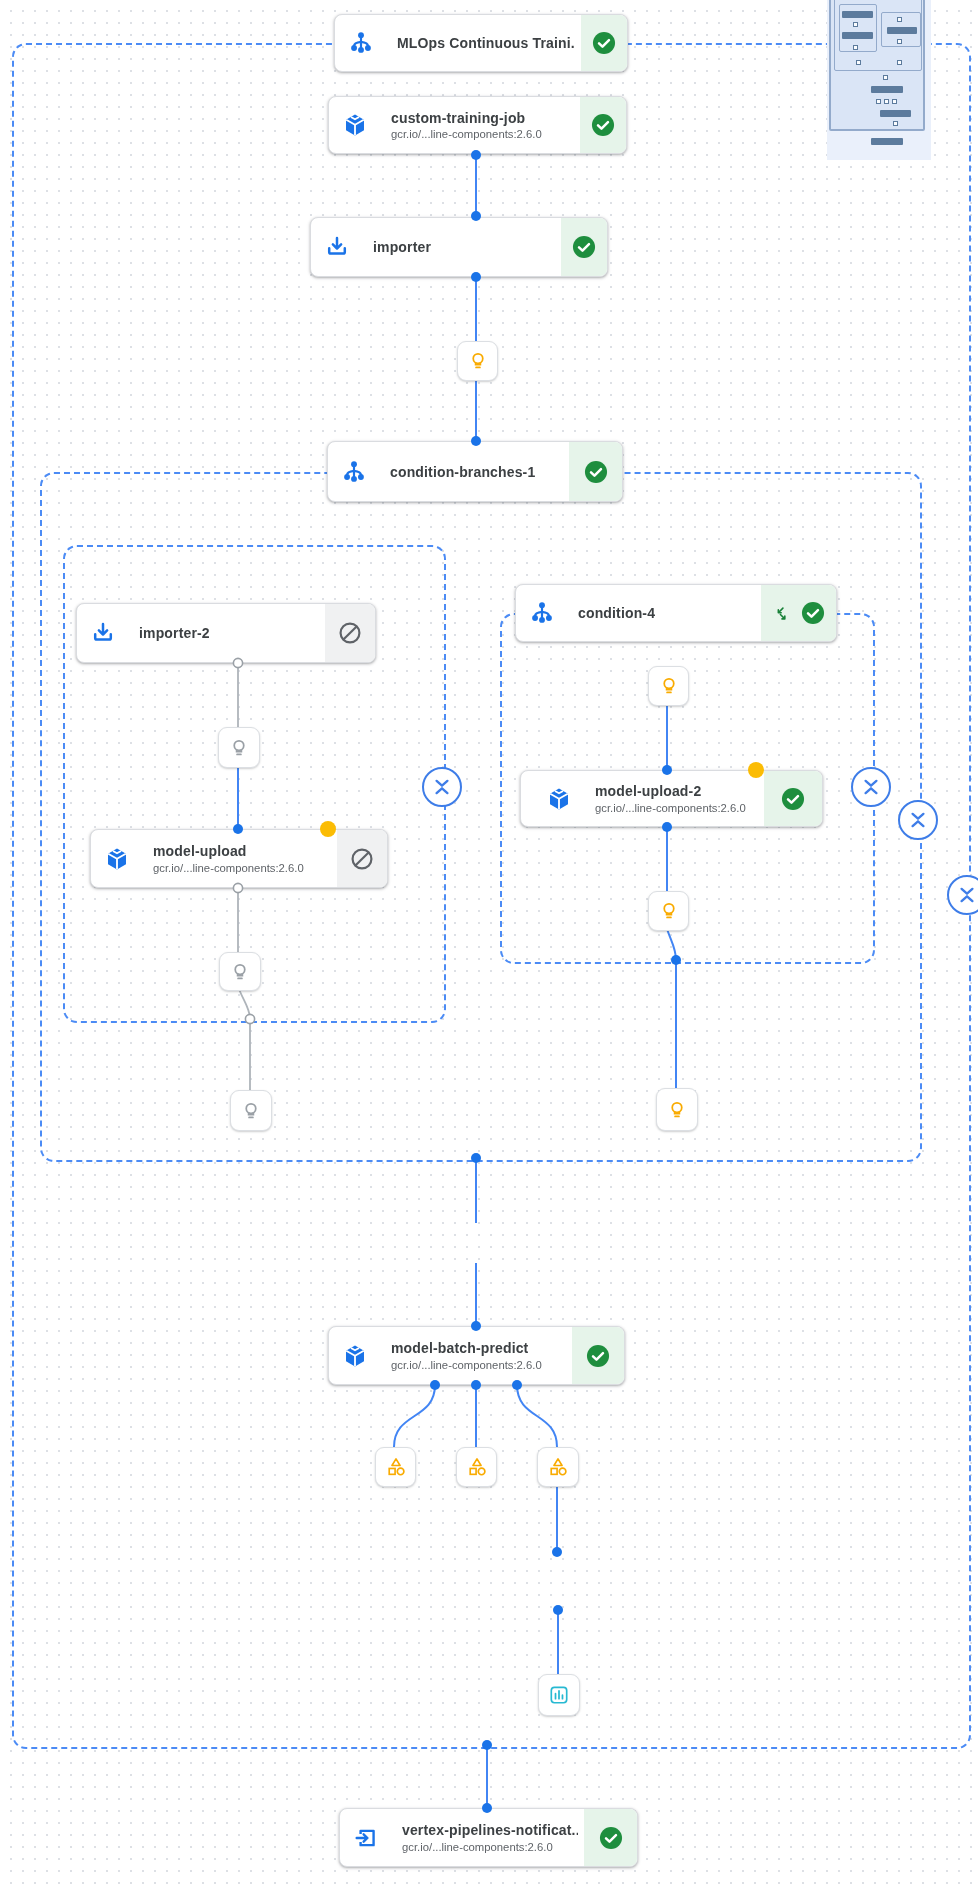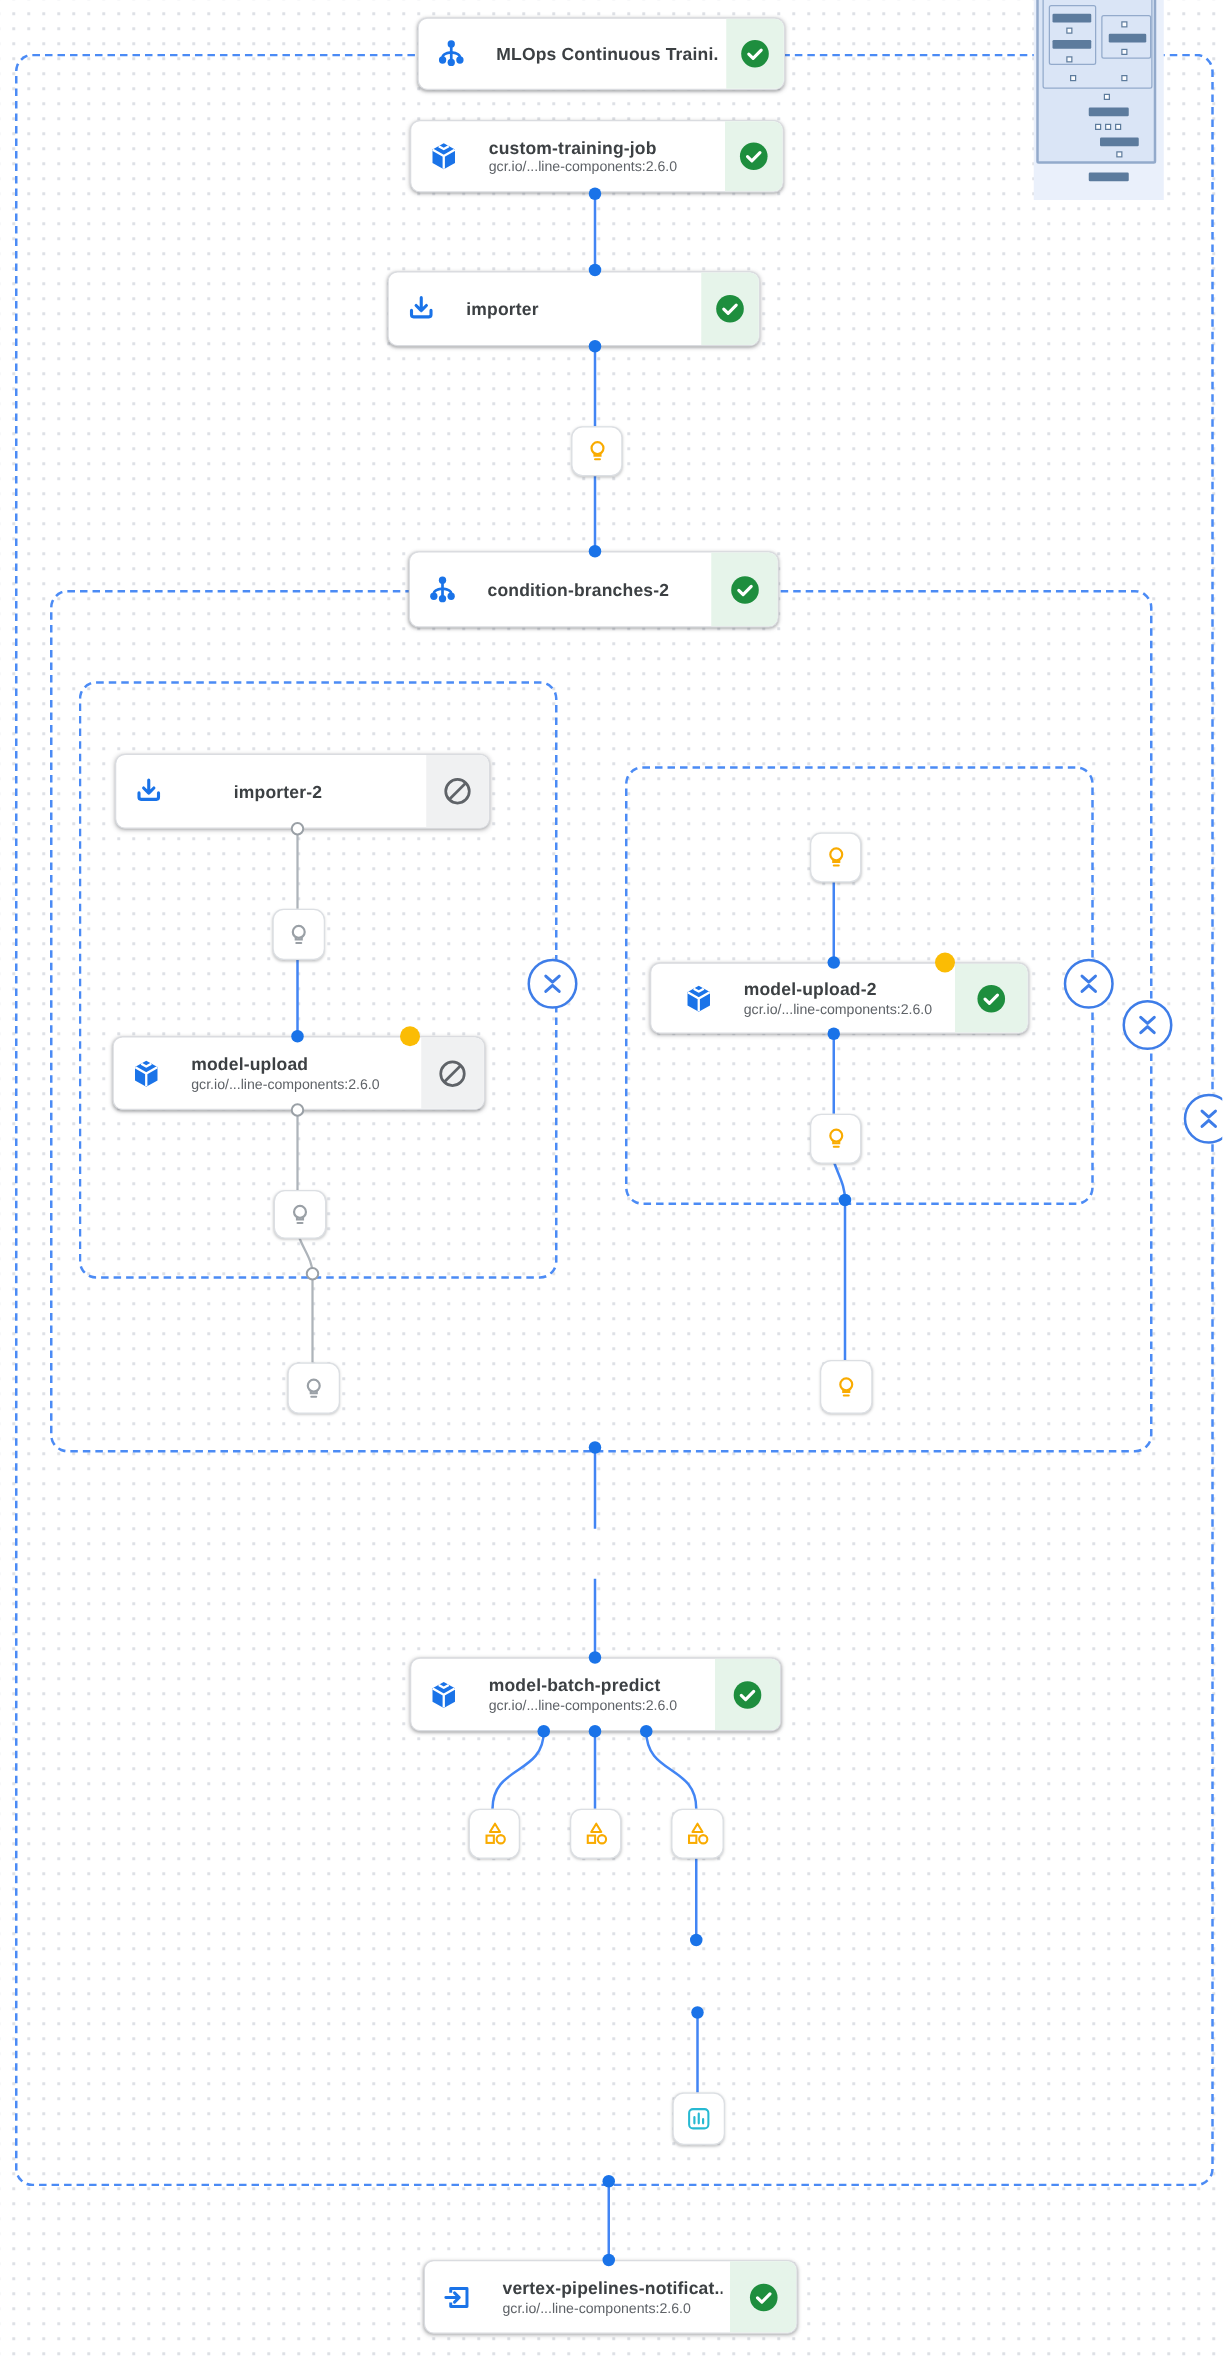--- a/index.html
+++ b/index.html
@@ -163,31 +163,31 @@
           <use href="#i-check"></use>
         </svg>
     </div>
   </div>
 
   <div class="node" style="left:327px;top:441px;width:296px;height:61px;">
     <svg class="node-icon" style="color:#1a73e8">
         <use href="#i-workflow"></use>
       </svg>
     <div class="node-text">
-        <div class="node-title">condition-branches-2</div>
+        <div class="node-title">condition-branches-1</div>
       </div>
     <div class="status ok" style="width:53px;">
       <svg width="26" height="26" style="color:#1e8e3e">
           <use href="#i-check"></use>
         </svg>
     </div>
   </div>
 
 
-  <div class="node" style="left:92px;top:603px;width:300px;height:60px;gap:32px;">
+  <div class="node" style="left:76px;top:603px;width:300px;height:60px;">
     <svg class="node-icon" style="color:#1a73e8">
         <use href="#i-download"></use>
       </svg>
     <div class="node-text">
         <div class="node-title">importer-2</div>
       </div>
     <div class="status skip" style="width:50px;">
       <svg width="26" height="26" style="color:#5f6368">
           <use href="#i-block"></use>
         </svg>
@@ -202,20 +202,36 @@
       <div class="node-title">model-upload</div>
       <div class="node-sub">gcr.io/...line-components:2.6.0</div>
     </div>
     <div class="status skip" style="width:50px;">
       <svg width="26" height="26" style="color:#5f6368">
           <use href="#i-block"></use>
         </svg>
     </div>
   </div>
 
+  <div class="node" style="left:515px;top:584px;width:322px;height:58px;">
+    <svg class="node-icon" style="color:#1a73e8">
+        <use href="#i-workflow"></use>
+      </svg>
+    <div class="node-text">
+        <div class="node-title">condition-4</div>
+      </div>
+    <div class="status ok" style="width:75px;gap:9px;">
+      <svg width="19" height="19" style="color:#188038">
+          <use href="#i-collapse-diag"></use>
+        </svg>
+      <svg width="26" height="26" style="color:#1e8e3e">
+          <use href="#i-check"></use>
+        </svg>
+    </div>
+  </div>
 
   <div class="node" style="left:520px;top:770px;width:303px;height:57px;padding-left:12px;">
     <svg class="node-icon" style="color:#1a73e8">
         <use href="#i-cube"></use>
       </svg>
     <div class="node-text">
       <div class="node-title">model-upload-2</div>
       <div class="node-sub">gcr.io/...line-components:2.6.0</div>
     </div>
     <div class="status ok" style="width:58px;">

